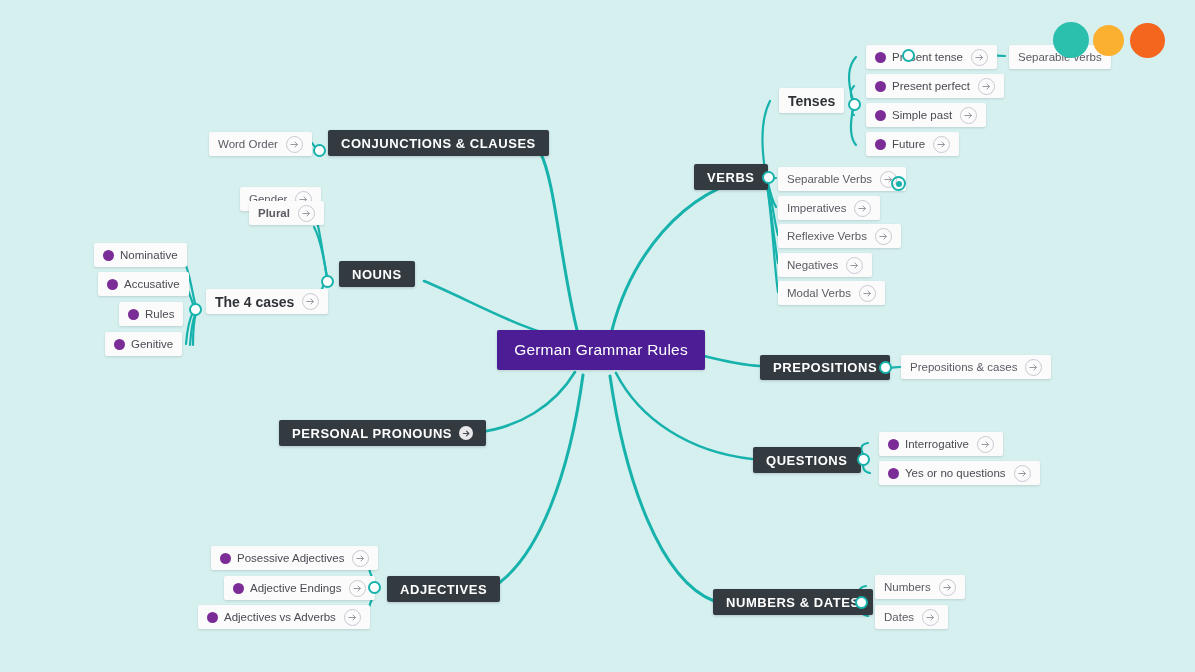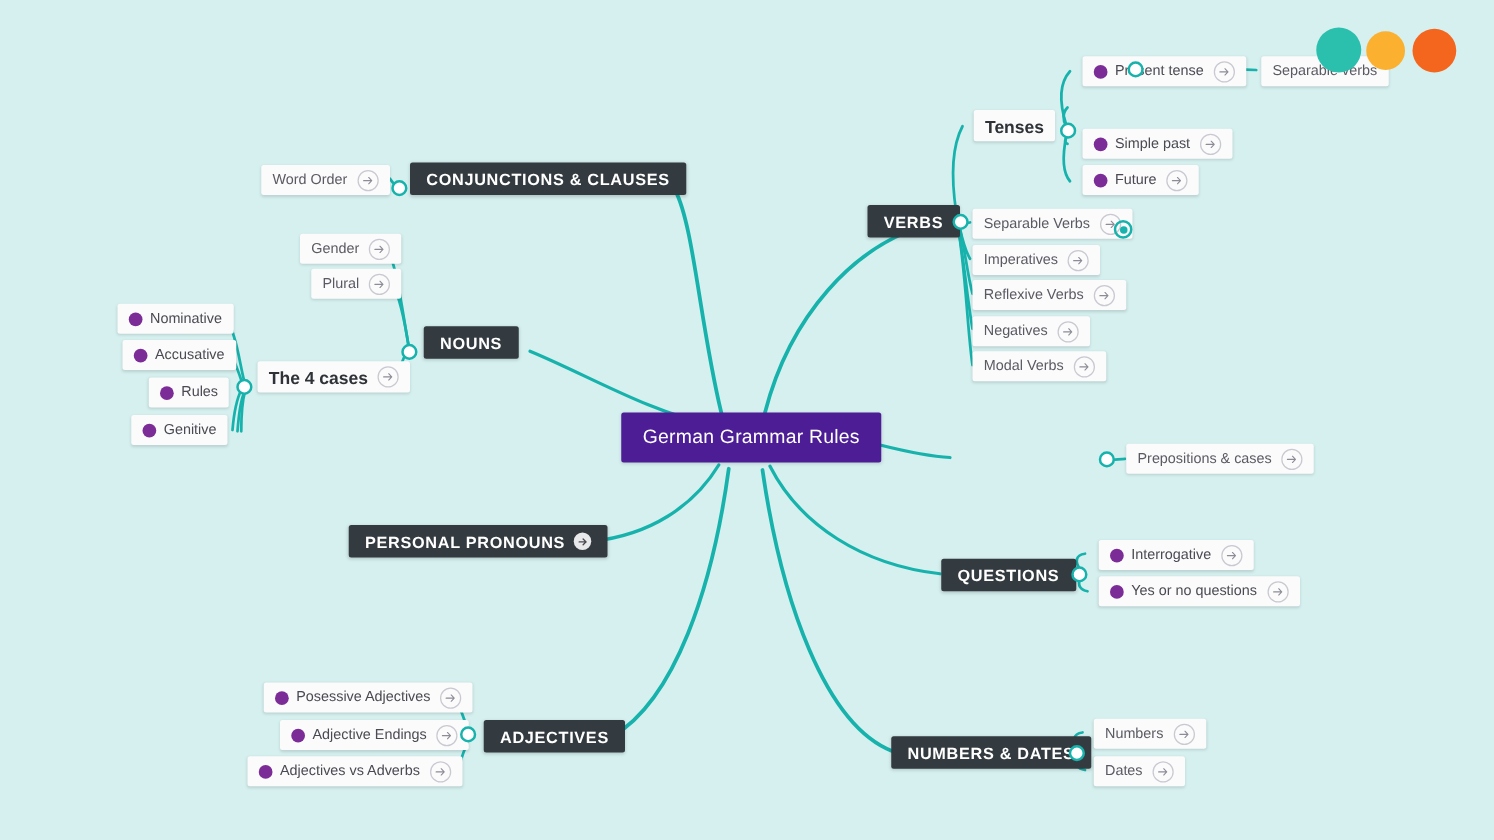--- a/index.html
+++ b/index.html
@@ -244,21 +244,21 @@
 
   <div class="leaf-node plain" style="left:240px; top:187px;">
     <span>Gender</span>
     <span class="arrow-circle">
       <svg width="9" height="9" viewBox="0 0 10 10">
           <path d="M1 5h7M5.5 2.2L8.2 5 5.5 7.8" stroke="#8c8c96" stroke-width="1" fill="none" stroke-linecap="round" stroke-linejoin="round"></path>
         </svg>
     </span>
   </div>
 
-  <div class="leaf-node plain" style="left:249px; top:215px;">
+  <div class="leaf-node plain" style="left:249px; top:201px;font-weight:bold;">
     <span>Plural</span>
     <span class="arrow-circle">
       <svg width="9" height="9" viewBox="0 0 10 10">
           <path d="M1 5h7M5.5 2.2L8.2 5 5.5 7.8" stroke="#8c8c96" stroke-width="1" fill="none" stroke-linecap="round" stroke-linejoin="round"></path>
         </svg>
     </span>
   </div>
 
   <div class="leaf-node bold" style="left:206px; top:289px; height:25px;">
     <span>The 4 cases</span>
@@ -345,20 +345,29 @@
 
   <div class="leaf-node" style="left:866px; top:45px;">
     <span class="bullet" style="background: rgb(123, 44, 150);"></span>
     <span>Present tense</span>
     <span class="arrow-circle">
       <svg width="9" height="9" viewBox="0 0 10 10">
           <path d="M1 5h7M5.5 2.2L8.2 5 5.5 7.8" stroke="#8c8c96" stroke-width="1" fill="none" stroke-linecap="round" stroke-linejoin="round"></path>
         </svg>
     </span>
   </div>
+  <div class="leaf-node" style="left:866px; top:74px;">
+    <span class="bullet" style="background: rgb(123, 44, 150);"></span>
+    <span>Present perfect</span>
+    <span class="arrow-circle">
+      <svg width="9" height="9" viewBox="0 0 10 10">
+          <path d="M1 5h7M5.5 2.2L8.2 5 5.5 7.8" stroke="#8c8c96" stroke-width="1" fill="none" stroke-linecap="round" stroke-linejoin="round"></path>
+        </svg>
+    </span>
+  </div>
   <div class="leaf-node" style="left:866px; top:103px;">
     <span class="bullet" style="background: rgb(123, 44, 150);"></span>
     <span>Simple past</span>
     <span class="arrow-circle">
       <svg width="9" height="9" viewBox="0 0 10 10">
           <path d="M1 5h7M5.5 2.2L8.2 5 5.5 7.8" stroke="#8c8c96" stroke-width="1" fill="none" stroke-linecap="round" stroke-linejoin="round"></path>
         </svg>
     </span>
   </div>
   <div class="leaf-node" style="left:866px; top:132px;">
@@ -409,20 +418,23 @@
   </div>
   <div class="leaf-node plain" style="left:778px; top:281px;">
     <span>Modal Verbs</span>
     <span class="arrow-circle">
       <svg width="9" height="9" viewBox="0 0 10 10">
           <path d="M1 5h7M5.5 2.2L8.2 5 5.5 7.8" stroke="#8c8c96" stroke-width="1" fill="none" stroke-linecap="round" stroke-linejoin="round"></path>
         </svg>
     </span>
   </div>
 
+  <div class="cat-node" style="left:760px; top:355px; height:25px;">
+    <span>PREPOSITIONS</span>
+  </div>
   <div class="ring" style="left:879px; top:361px;"></div>
 
   <div class="leaf-node plain" style="left:901px; top:355px;">
     <span>Prepositions &amp; cases</span>
     <span class="arrow-circle">
       <svg width="9" height="9" viewBox="0 0 10 10">
           <path d="M1 5h7M5.5 2.2L8.2 5 5.5 7.8" stroke="#8c8c96" stroke-width="1" fill="none" stroke-linecap="round" stroke-linejoin="round"></path>
         </svg>
     </span>
   </div>

